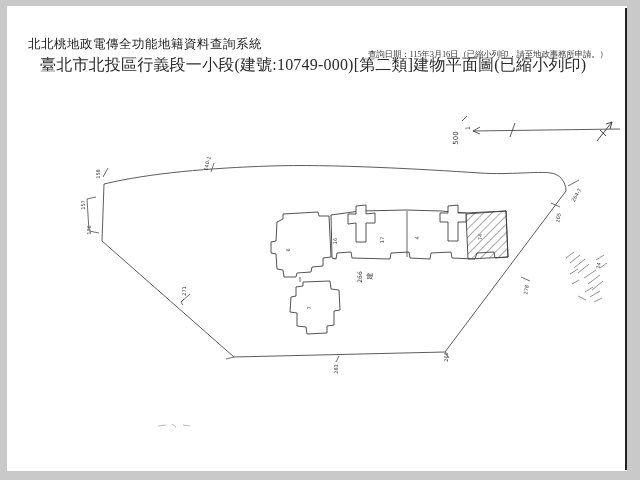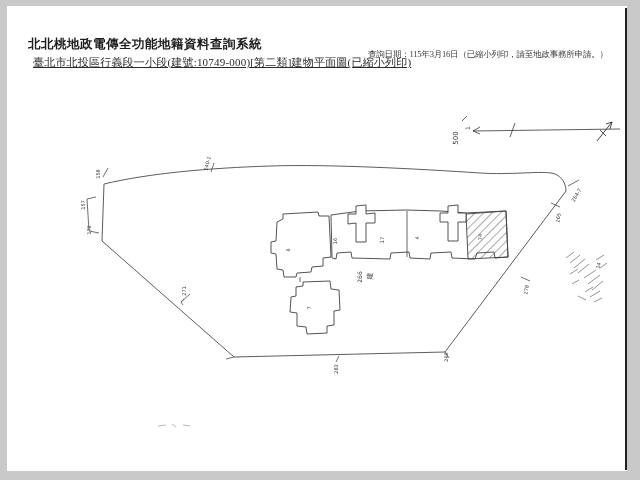--- a/index.html
+++ b/index.html
@@ -11,26 +11,26 @@
   .paper{
     position:absolute;left:7px;top:6px;width:620px;height:465px;
     background:#ffffff;
   }
   .paper-right-edge{
     position:absolute;left:625px;top:8px;width:2px;height:462px;
     background:#1f1f1f;
   }
   .hdr-title{
     position:absolute;left:28px;top:36px;
-    font-size:12.5px;font-weight:bold;color:#1c1c1c;letter-spacing:.5px;
+    font-size:12.5px;font-weight:normal;color:#1c1c1c;letter-spacing:.5px;
     white-space:nowrap;
   }
   .hdr-subtitle{
-    position:absolute;left:33px;top:55px;
-    font-size:11px;color:#2a2a2a;letter-spacing:.2px;white-space:nowrap;text-decoration:underline;
+    position:absolute;left:40px;top:55px;
+    font-size:16px;color:#2a2a2a;letter-spacing:.2px;white-space:nowrap;
   }
   .hdr-date{
     position:absolute;left:368px;top:49px;
     font-size:8.5px;color:#3a3a3a;white-space:nowrap;letter-spacing:-.2px;
   }
   svg.map{position:absolute;left:0;top:0;width:640px;height:480px;}
   svg text{
     font-family:"DejaVu Sans",sans-serif;fill:#333;
   }
 </style>

